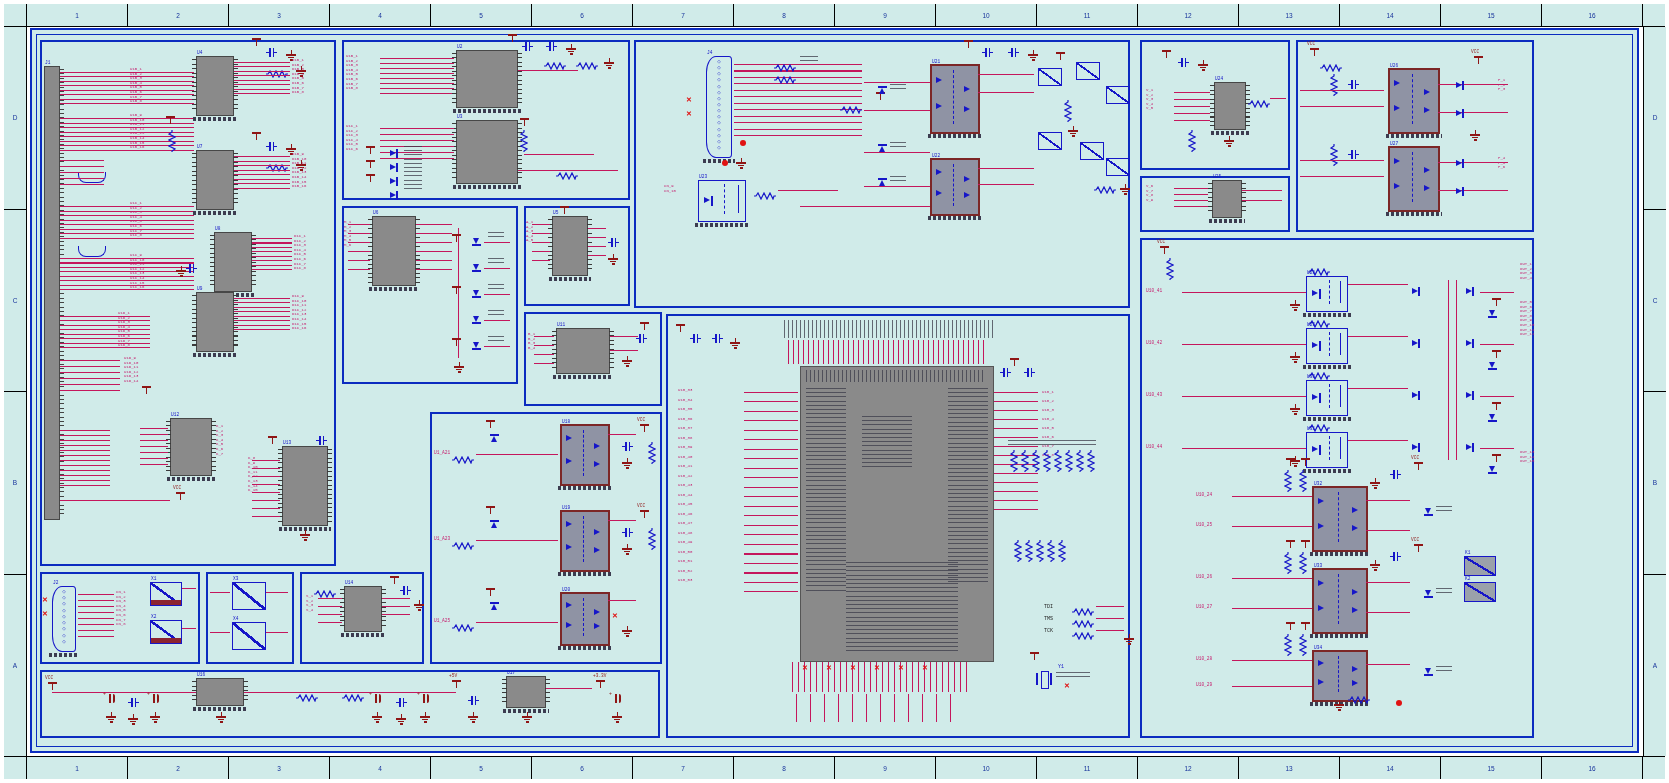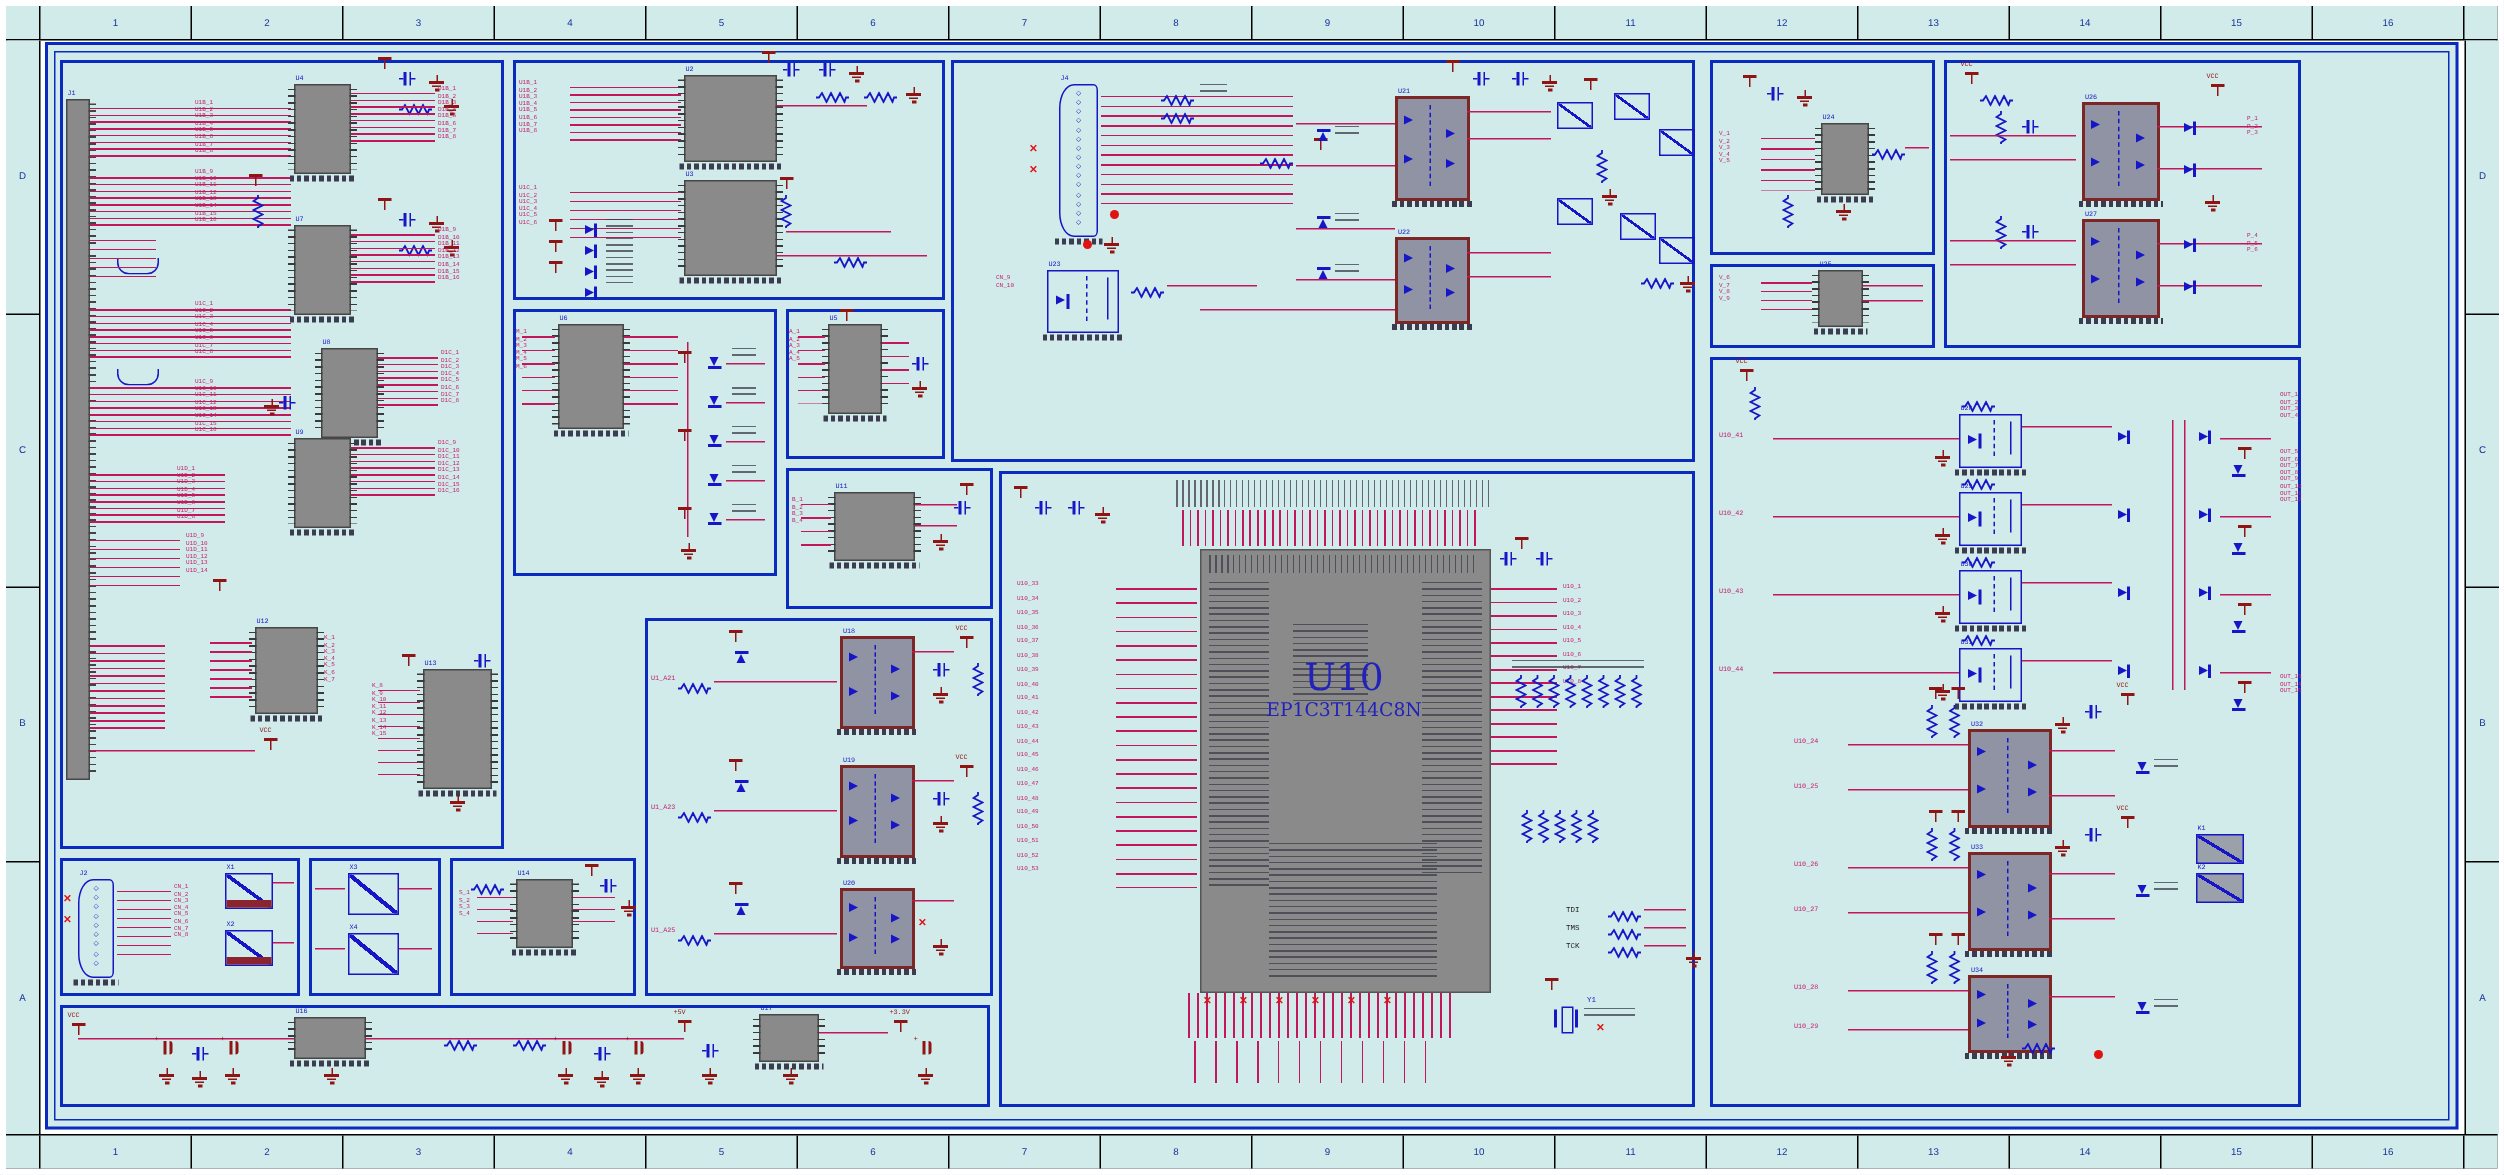--- a/index.html
+++ b/index.html
@@ -1722,17 +1722,13 @@
         <div style="position: absolute; left: 0px; top: 4px; width: 3px; height: 1px; background: rgb(22, 22, 200);"></div>
         <div style="position: absolute; left: 8px; top: 4px; width: 3px; height: 1px; background: rgb(22, 22, 200);"></div>
       </div>
       <div style="position: absolute; left: 730px; top: 338px; width: 10px; height: 11px;">
         <div style="position: absolute; left: 4.5px; top: 0px; width: 1px; height: 4px; background: rgb(143, 21, 21);"></div>
         <div style="position: absolute; left: 0px; top: 4px; width: 10px; height: 1.5px; background: rgb(143, 21, 21);"></div>
         <div style="position: absolute; left: 2px; top: 6.5px; width: 6px; height: 1.5px; background: rgb(143, 21, 21);"></div>
         <div style="position: absolute; left: 3.5px; top: 9px; width: 3px; height: 1.5px; background: rgb(143, 21, 21);"></div>
       </div>
     </div>
-  <div id="fpga-text">
-    <div id="fpga-ref">U10</div>
-    <div id="fpga-part">EP1C3T144C8N</div>
-  </div>
 </div>
 
 </body></html>

